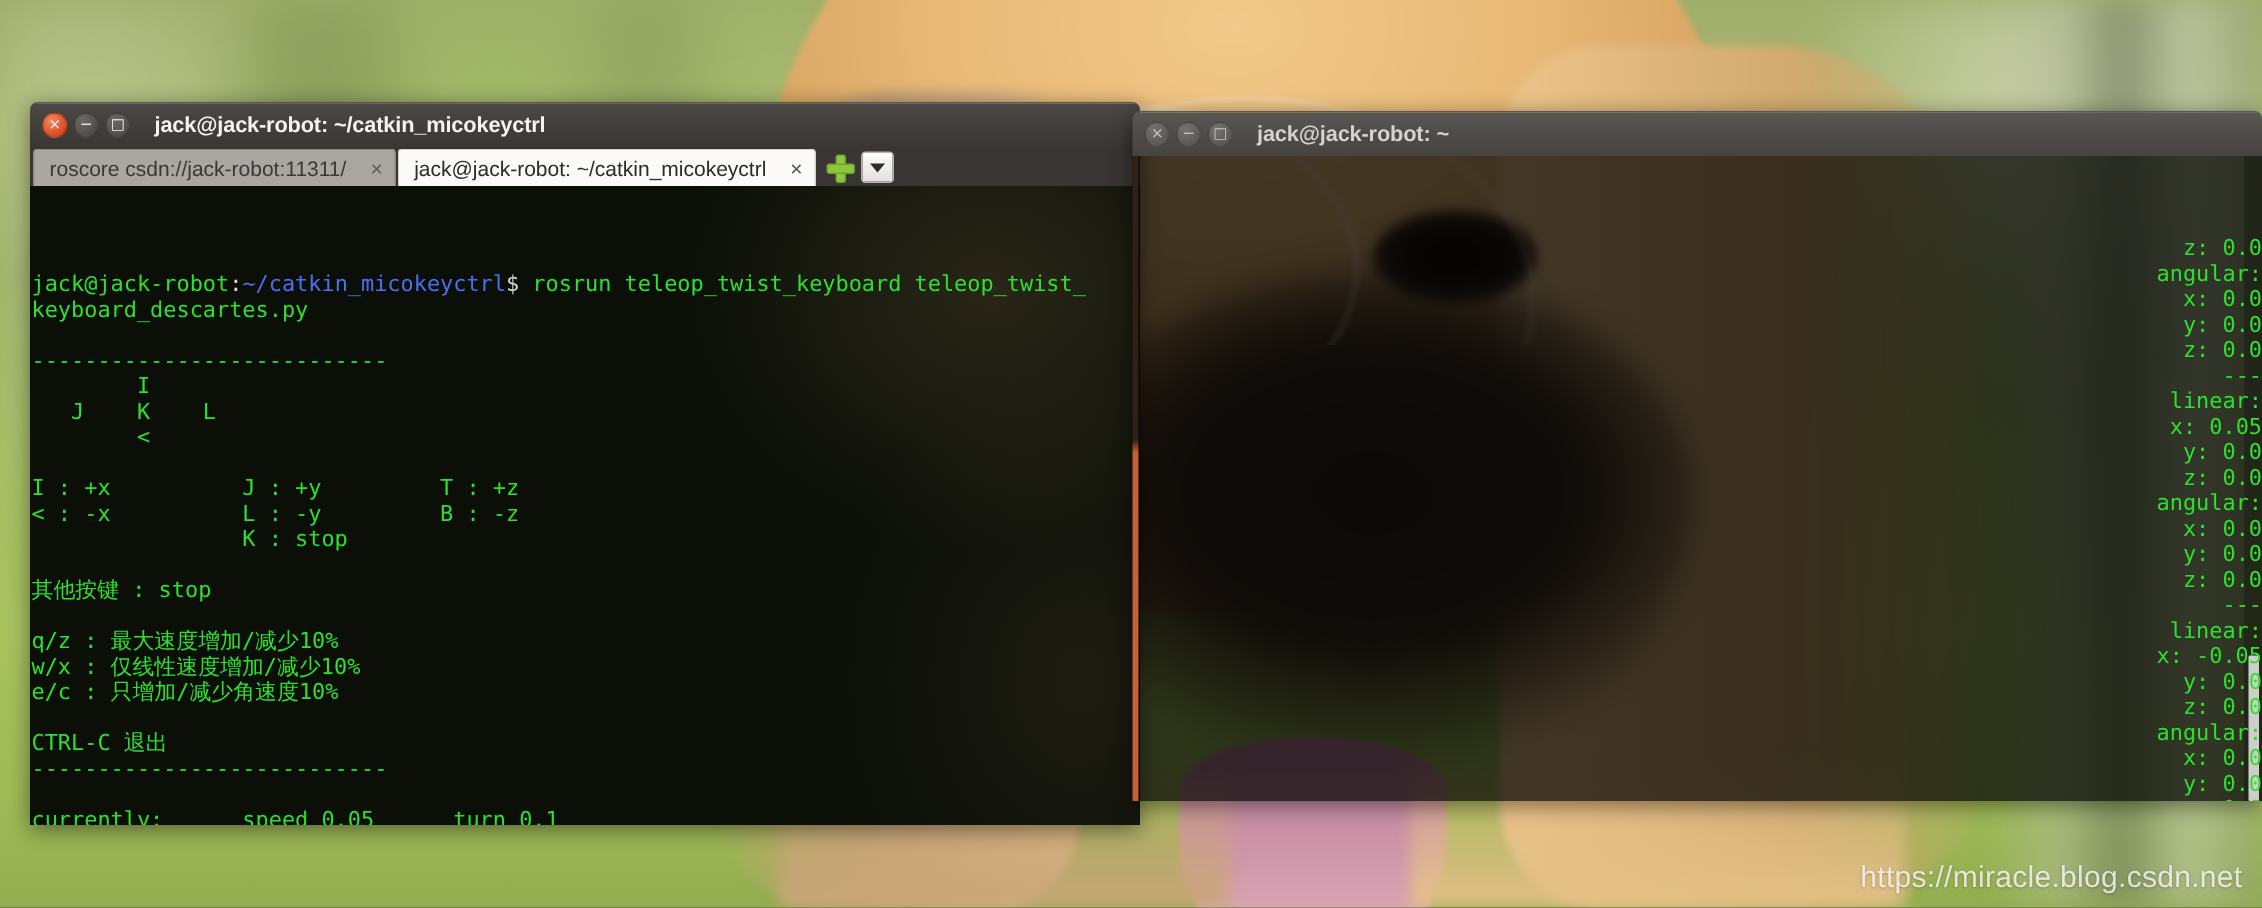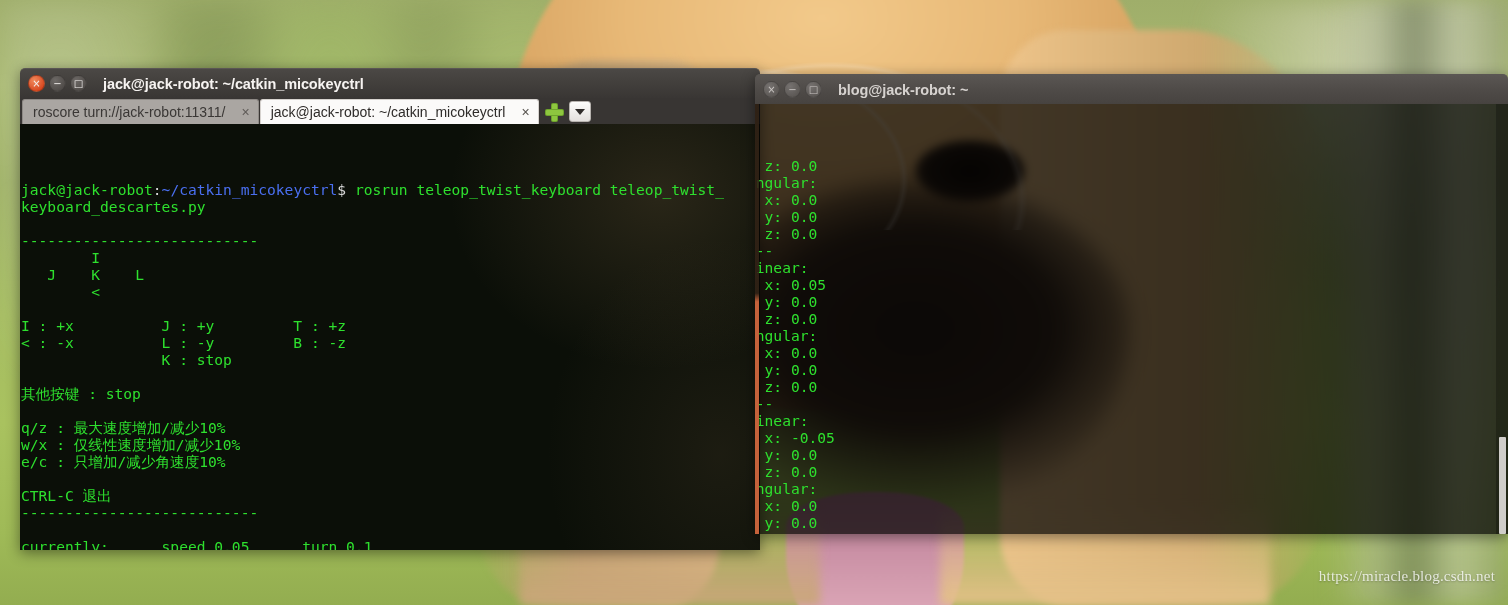--- a/index.html
+++ b/index.html
@@ -147,23 +147,23 @@
     width: 560px; height: 230px;
     background:
       radial-gradient(ellipse 240px 180px at 160px 180px, rgba(255,255,255,0) 58%, rgba(255,255,255,.22) 60%, rgba(255,255,255,0) 62%),
       radial-gradient(ellipse 300px 210px at 230px 200px, rgba(255,255,255,0) 62%, rgba(255,255,255,.16) 64%, rgba(255,255,255,0) 66%);
   }
 
   
   #watermark {
     position: absolute;
     right: 13px;
-    bottom: 20px;
-    font-family: Liberation Serif, serif;
-    font-size: 15px;
+    bottom: 8px;
+    font-family: Liberation Sans, sans-serif;
+    font-size: 20px;
     color: rgba(255,255,255,.78);
     letter-spacing: .2px;
     text-shadow: 0 1px 2px rgba(0,0,0,.25);
   }
 
   
   .term-window {
     position: absolute;
     box-shadow: 0 3px 14px rgba(0,0,0,.45);
   }
@@ -327,20 +327,21 @@
   }
   #term-right .term-body {
     height: 430px;
     background: rgba(0,0,0,.72);
     padding: 2px 0 0 0;
   }
   #term-right .term-text {
     position: relative;
     z-index: 2;
     margin-left: -8px;   
+    text-align: right;
   }
 
   .ln { display: block; height: 17px; }
 
   
   .c-green  { color: #2ee02e; }
   .c-blue   { color: #4a6ff0; font-weight: bold; text-align: center; }
   .c-white  { color: #d8d8d8; }
   .bold     { font-weight: normal; }
 
@@ -399,21 +400,21 @@
     <div class="winbtns">
       <div class="wbtn close">×</div>
       <div class="wbtn min">−</div>
       <div class="wbtn max">□</div>
     </div>
     <div class="wintitle">jack@jack-robot: ~/catkin_micokeyctrl</div>
   </div>
 
   <div class="tabstrip">
     <div class="tab">
-      <span class="tab-label">roscore turn://jack-robot:11311/</span>
+      <span class="tab-label">roscore csdn://jack-robot:11311/</span>
       <span class="tab-close">×</span>
     </div>
     <div class="tab active">
       <span class="tab-label">jack@jack-robot: ~/catkin_micokeyctrl</span>
       <span class="tab-close">×</span>
     </div>
     <div class="tab-newbtn">
       <span class="plus-glyph"></span>
     </div>
     <div class="tab-menubtn">
@@ -429,21 +430,21 @@
 </div>
 
 <div class="term-window" id="term-right">
 
   <div class="titlebar unfocused">
     <div class="winbtns">
       <div class="wbtn grey">×</div>
       <div class="wbtn grey">−</div>
       <div class="wbtn grey">□</div>
     </div>
-    <div class="wintitle unfocused">blog@jack-robot: ~</div>
+    <div class="wintitle unfocused">jack@jack-robot: ~</div>
   </div>
 
   <div class="edge-strip"></div>
 
   <div class="term-body">
     <div class="term-text">
 <span class="ln">  z: 0.0</span><span class="ln">angular:</span><span class="ln">  x: 0.0</span><span class="ln">  y: 0.0</span><span class="ln">  z: 0.0</span><span class="ln">---</span><span class="ln">linear:</span><span class="ln">  x: 0.05</span><span class="ln">  y: 0.0</span><span class="ln">  z: 0.0</span><span class="ln">angular:</span><span class="ln">  x: 0.0</span><span class="ln">  y: 0.0</span><span class="ln">  z: 0.0</span><span class="ln">---</span><span class="ln">linear:</span><span class="ln">  x: -0.05</span><span class="ln">  y: 0.0</span><span class="ln">  z: 0.0</span><span class="ln">angular:</span><span class="ln">  x: 0.0</span><span class="ln">  y: 0.0</span><span class="ln">  z: 0.0</span>
     </div>
   </div>
 

